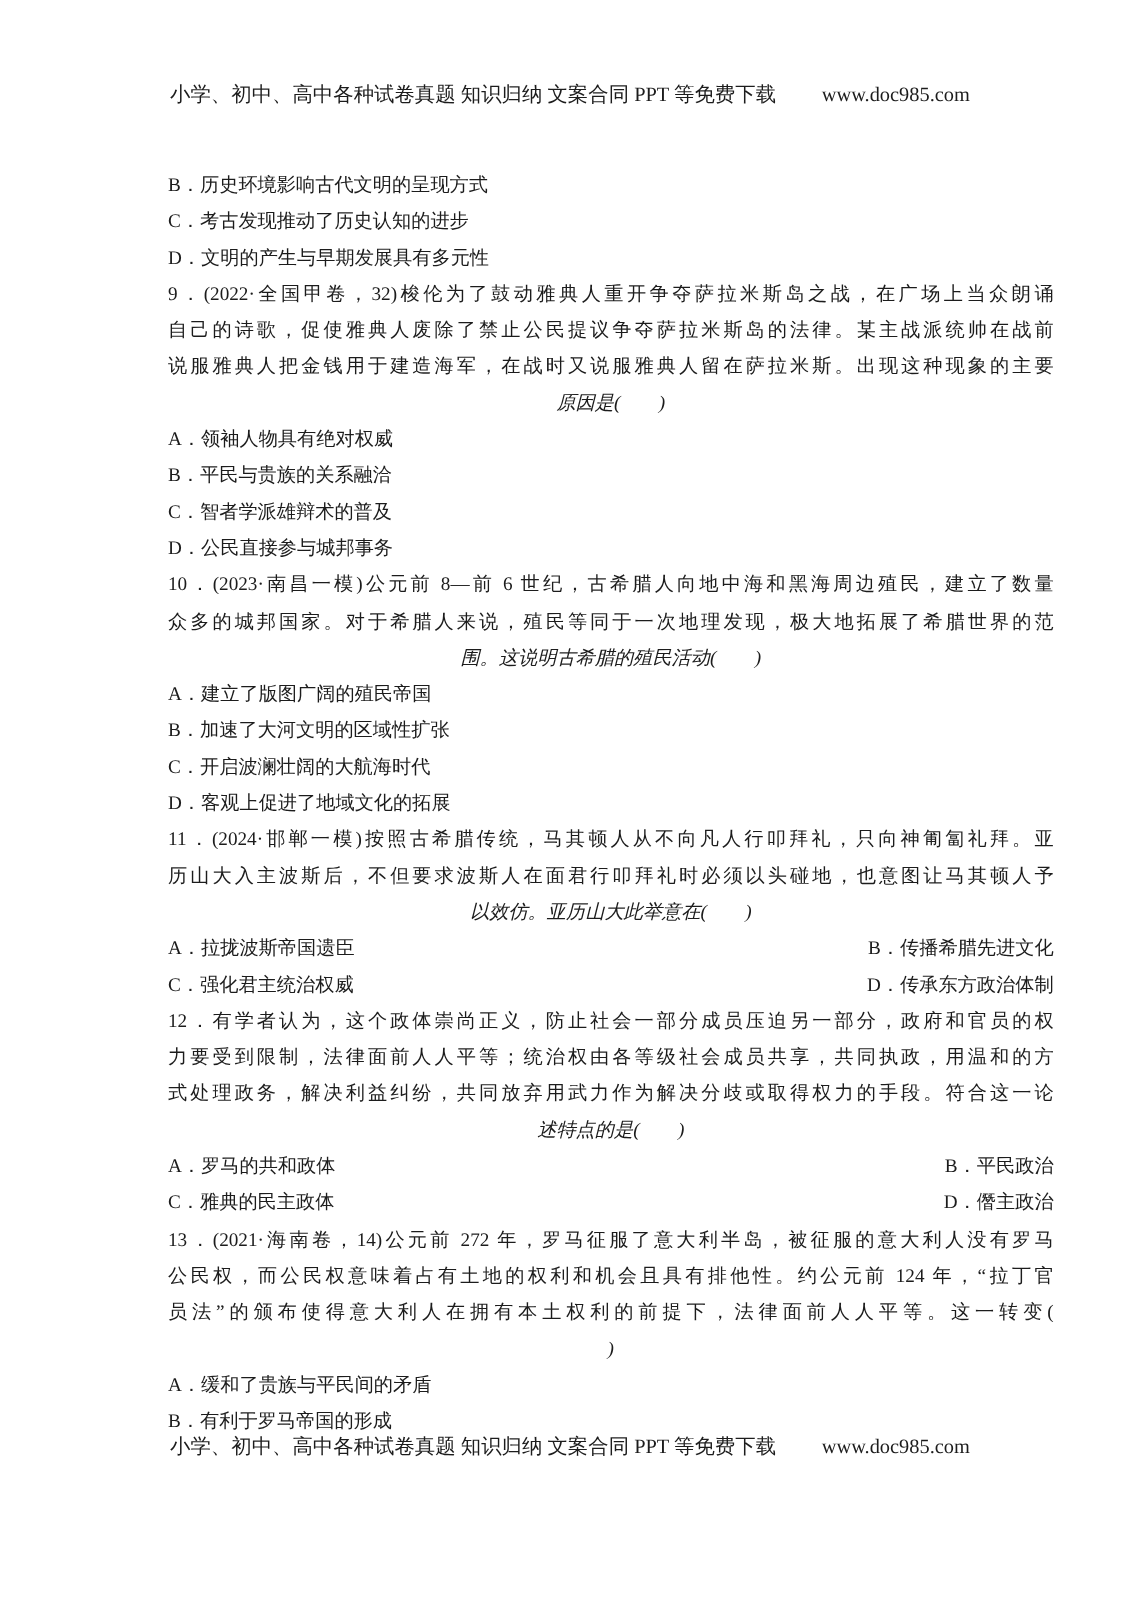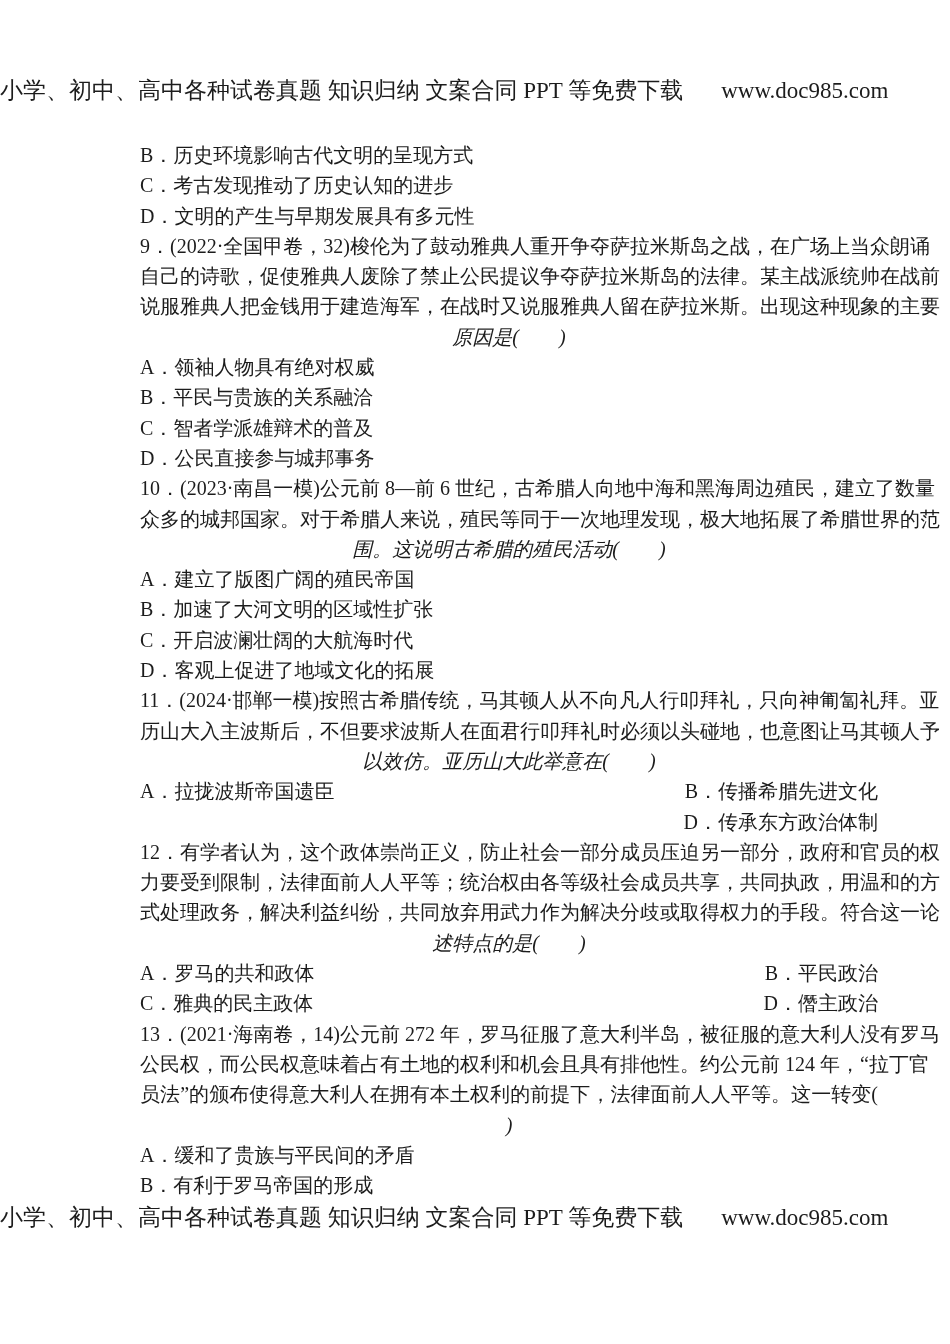--- a/index.html
+++ b/index.html
@@ -10,35 +10,35 @@
     margin: 0 auto;
     background: #ffffff;
     font-family: "Liberation Serif", "DejaVu Serif", serif;
     color: #1c1c1c;
     overflow: hidden;
   }
   .page-header, .page-footer {
     position: absolute;
     left: 0;
     width: 100%;
-    font-size: 23px;
+    text-align: center;
+    font-size: 17px;
     line-height: 22px;
     white-space: nowrap;
     color: #1c1c1c;
-    margin-top: 12px;
   }
   .page-header { top: 68px; }
   .page-footer { top: 1195px; }
   .hdr-url { margin-left: 38px; }
   .content {
     position: absolute;
     top: 140px;
     left: 140px;
     width: 738px;
-    font-size: 20px;
+    font-size: 16px;
     line-height: 30.3px;
   }
   .content div { margin: 0; padding: 0; }
   
   .jline {
     white-space: nowrap;
     text-align: justify;
     text-align-last: justify;
   }
   .tline { text-align: center; font-style: italic; }       
@@ -86,20 +86,21 @@
 
     <div>
       <div class="jline"><span>11．(2024·</span><span class="bold">邯郸一模</span><span>)按照古希腊传统，马其顿人从不向凡人行叩拜礼，只向神匍匐礼拜。亚</span></div>
       <div class="jline">历山大入主波斯后，不但要求波斯人在面君行叩拜礼时必须以头碰地，也意图让马其顿人予</div>
       <div class="tline">以效仿。亚历山大此举意在(　　)</div>
       <div class="opt-row">
         <span class="opt-col1">A．拉拢波斯帝国遗臣</span>
         <span class="opt-col2">B．传播希腊先进文化</span>
       </div>
       <div class="opt-row">
+        <span class="opt-col1">C．强化君主统治权威</span>
         <span class="opt-col2">D．传承东方政治体制</span>
       </div>
     </div>
 
     <div>
       <div class="jline">12．有学者认为，这个政体崇尚正义，防止社会一部分成员压迫另一部分，政府和官员的权</div>
       <div class="jline">力要受到限制，法律面前人人平等；统治权由各等级社会成员共享，共同执政，用温和的方</div>
       <div class="jline">式处理政务，解决利益纠纷，共同放弃用武力作为解决分歧或取得权力的手段。符合这一论</div>
       <div class="tline">述特点的是(　　)</div>
       <div class="opt-row">

